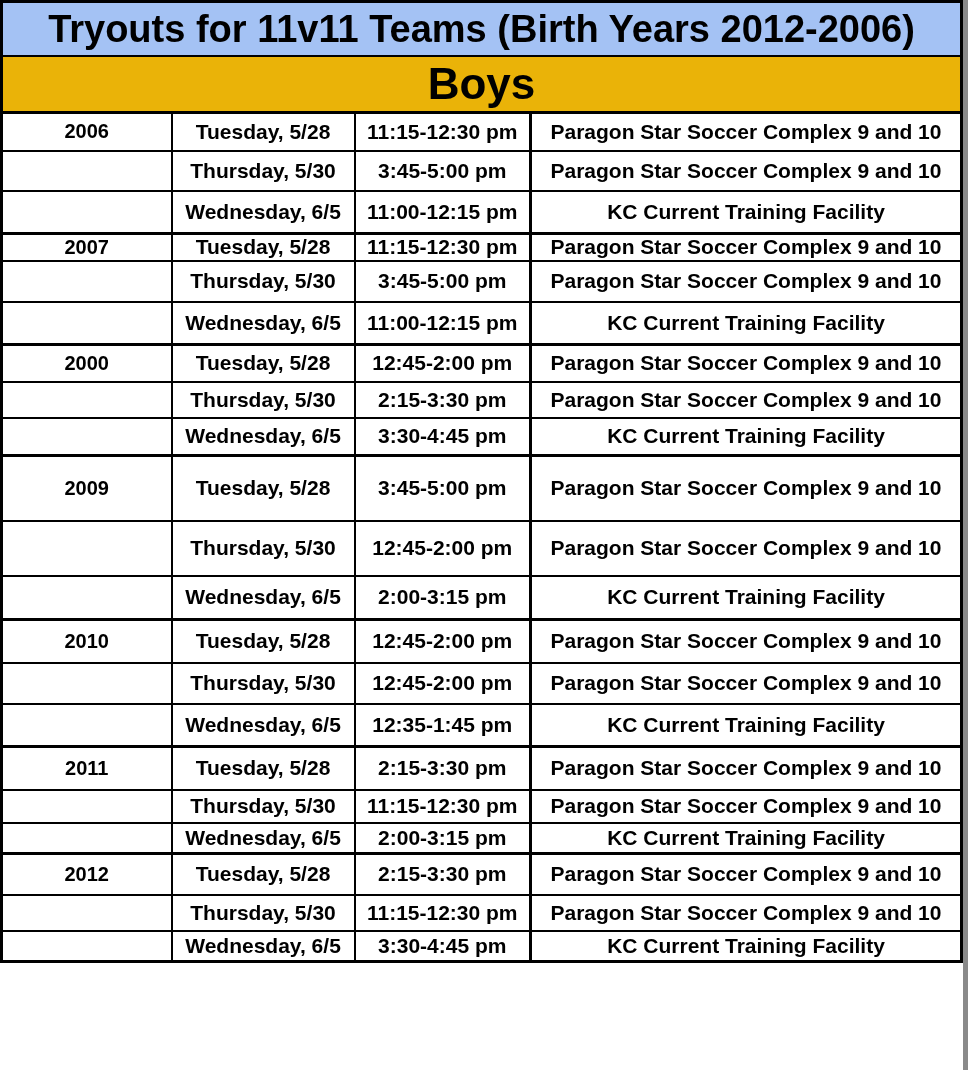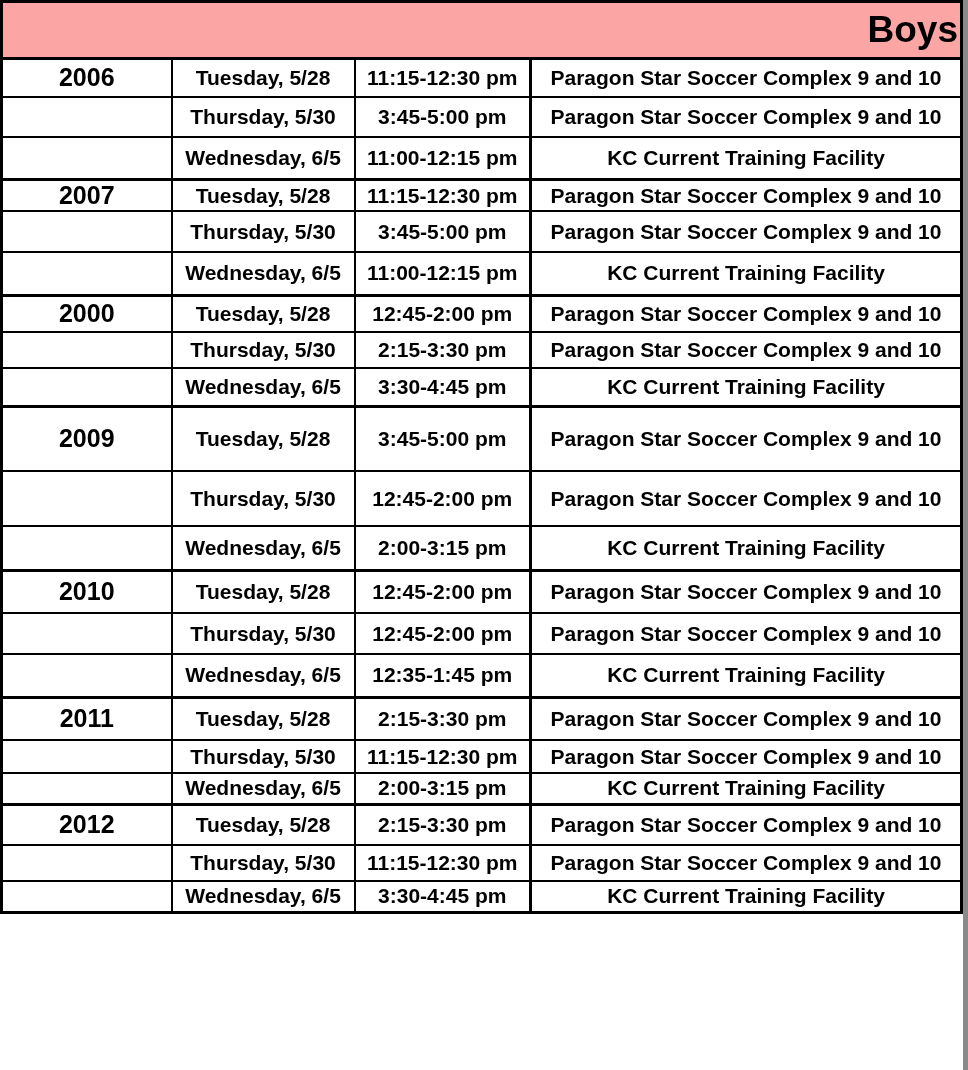--- a/index.html
+++ b/index.html
@@ -16,47 +16,50 @@
   td,th{
     border:2px solid #000;
     text-align:center;vertical-align:middle;
     padding:0 2px;white-space:nowrap;overflow:hidden;
     background:#ffffff;
   }
   tr.title-row td{
     background:#a4c2f4;font-size:38px;height:52px;
   }
   tr.section-row td{
-    background:#fca5a5;font-size:37px;height:54px;text-align:right;
+    background:#eab308;font-size:44px;height:54px;
   }
   tr.head-row th{
     font-size:26px;height:44px;
     border-top:3px solid #000;border-bottom:3px solid #000;
   }
-  td.year{font-size:25px;}
+  td.year{font-size:20px;}
   td.date,td.time,td.loc{font-size:21px;}
   td.loc,th.loc{border-left:3px solid #000;}
   tr.gs td{border-top:3px solid #000;}
   .right-edge{
     position:absolute;top:0;right:0;width:5px;height:1070px;
     background:#8a8a8a;
   }
 </style>
 </head>
 <body>
 
 <table class="schedule">
   <colgroup>
     <col style="width:170px">
     <col style="width:183px">
     <col style="width:176px">
     <col>
   </colgroup>
 
   <tbody>
+      <tr class="title-row">
+    <td colspan="4">Tryouts for 11v11 Teams (Birth Years 2012-2006)</td>
+  </tr>
 
   <tr class="section-row">
     <td colspan="4">Boys</td>
   </tr>
 
 
   <tr class="gs" style="height:38px">
     <td class="year">2006</td>
     <td class="date">Tuesday, 5/28</td>
     <td class="time">11:15-12:30 pm</td>

